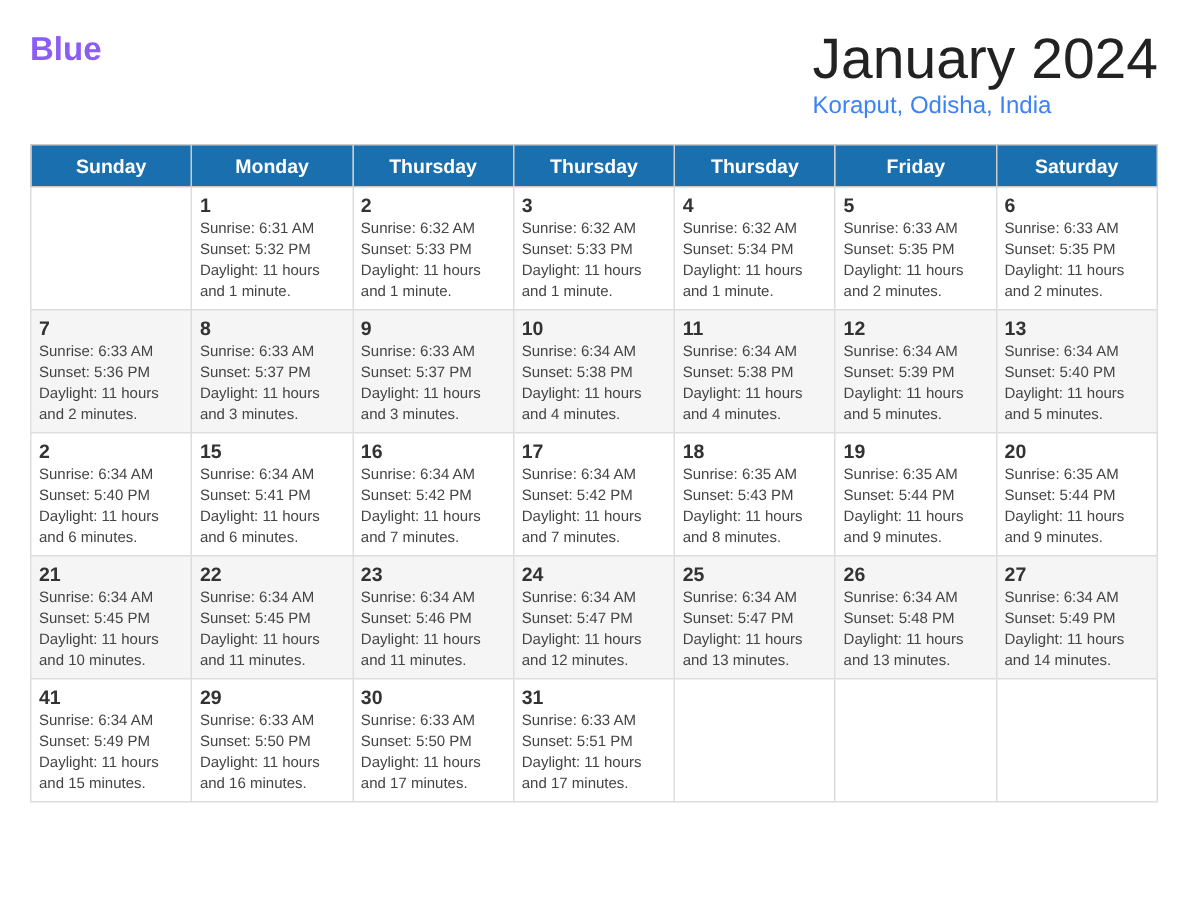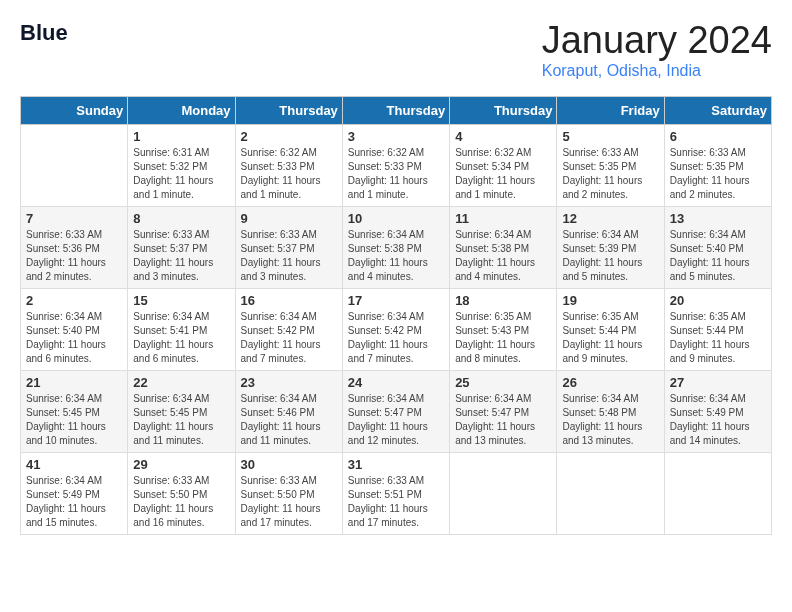--- a/index.html
+++ b/index.html
@@ -26,21 +26,21 @@
       align-items: center;
     }
     .logo-general {
       font-size: 22px;
       font-weight: bold;
       color: #333;
     }
     .logo-blue {
       font-size: 22px;
       font-weight: bold;
-      color: #0f172a;
+      color: #8b5cf6;
     }
     .logo-icon {
       width: 24px;
       height: 20px;
       margin-left: 2px;
     }
     .title-block {
       text-align: left;
     }
     .month-title {
@@ -57,21 +57,21 @@
       width: 100%;
       border-collapse: collapse;
       table-layout: fixed;
     }
     thead tr th {
       background-color: #1a6faf;
       color: #fff;
       font-size: 13px;
       font-weight: bold;
       padding: 6px 4px;
-      text-align: right;
+      text-align: center;
       border: 1px solid #ccc;
     }
     tbody tr td {
       vertical-align: top;
       padding: 4px 5px;
       font-size: 10.5px;
       color: #333;
       border: 1px solid #ddd;
       height: 80px;
     }

